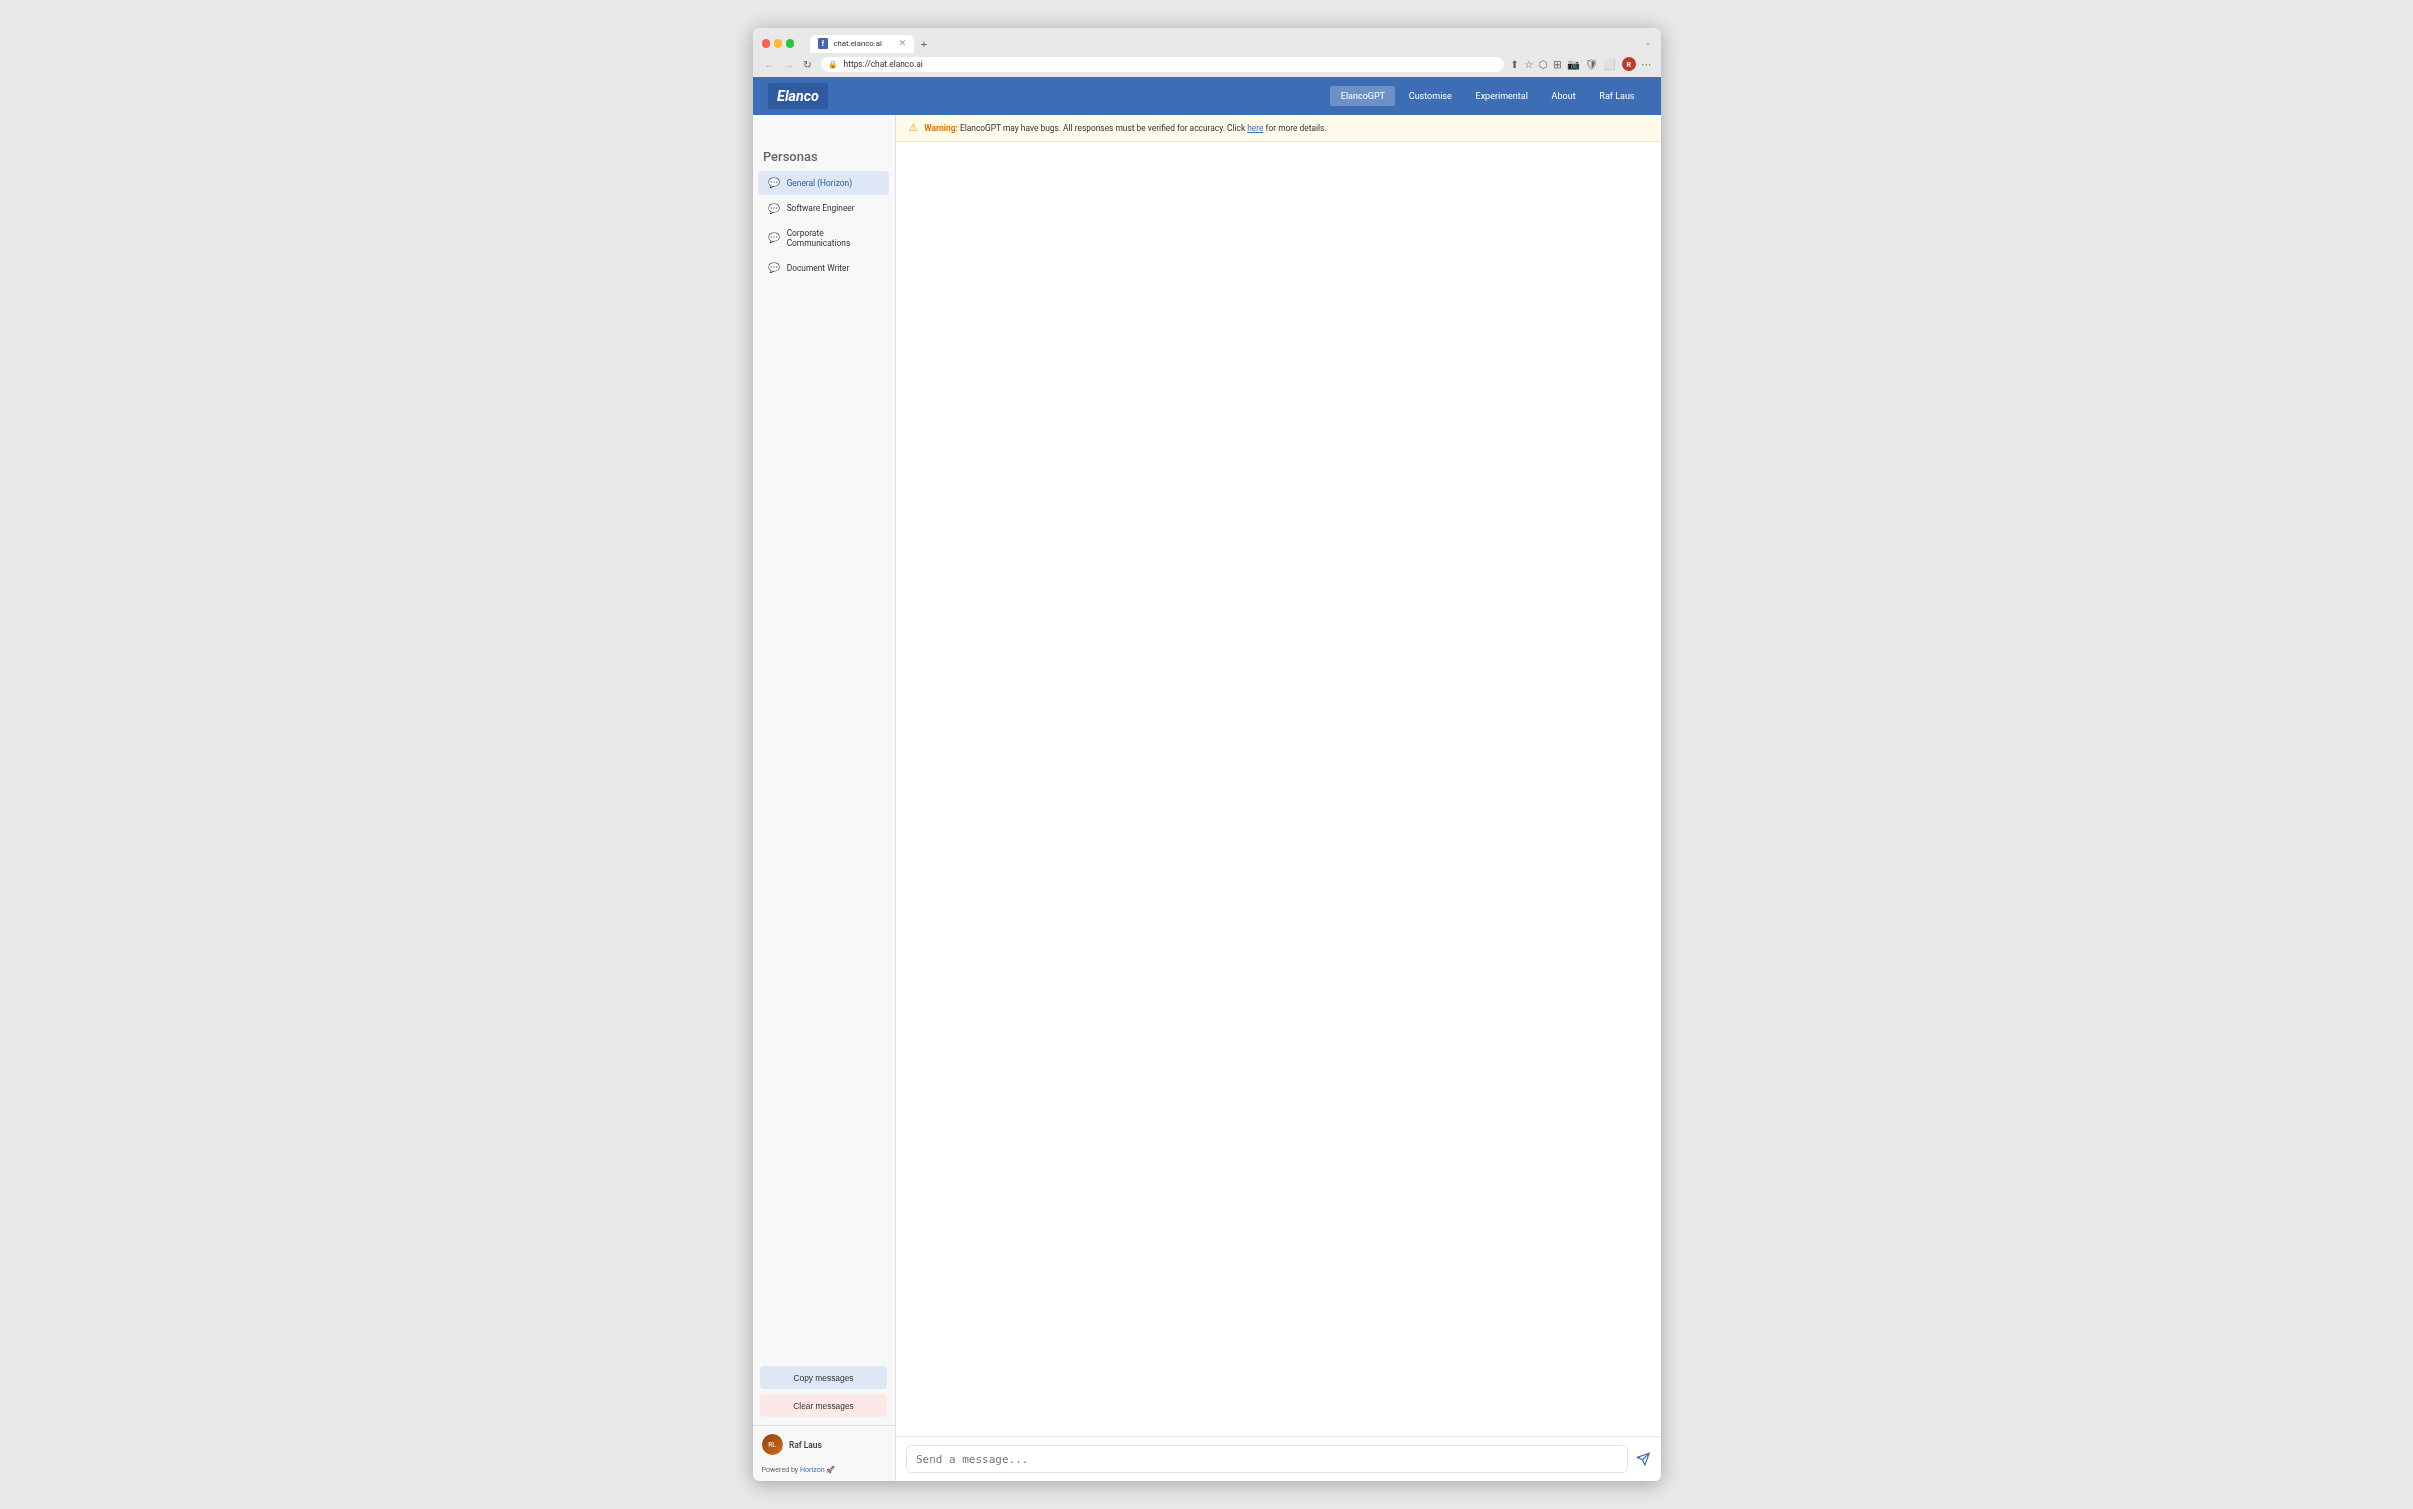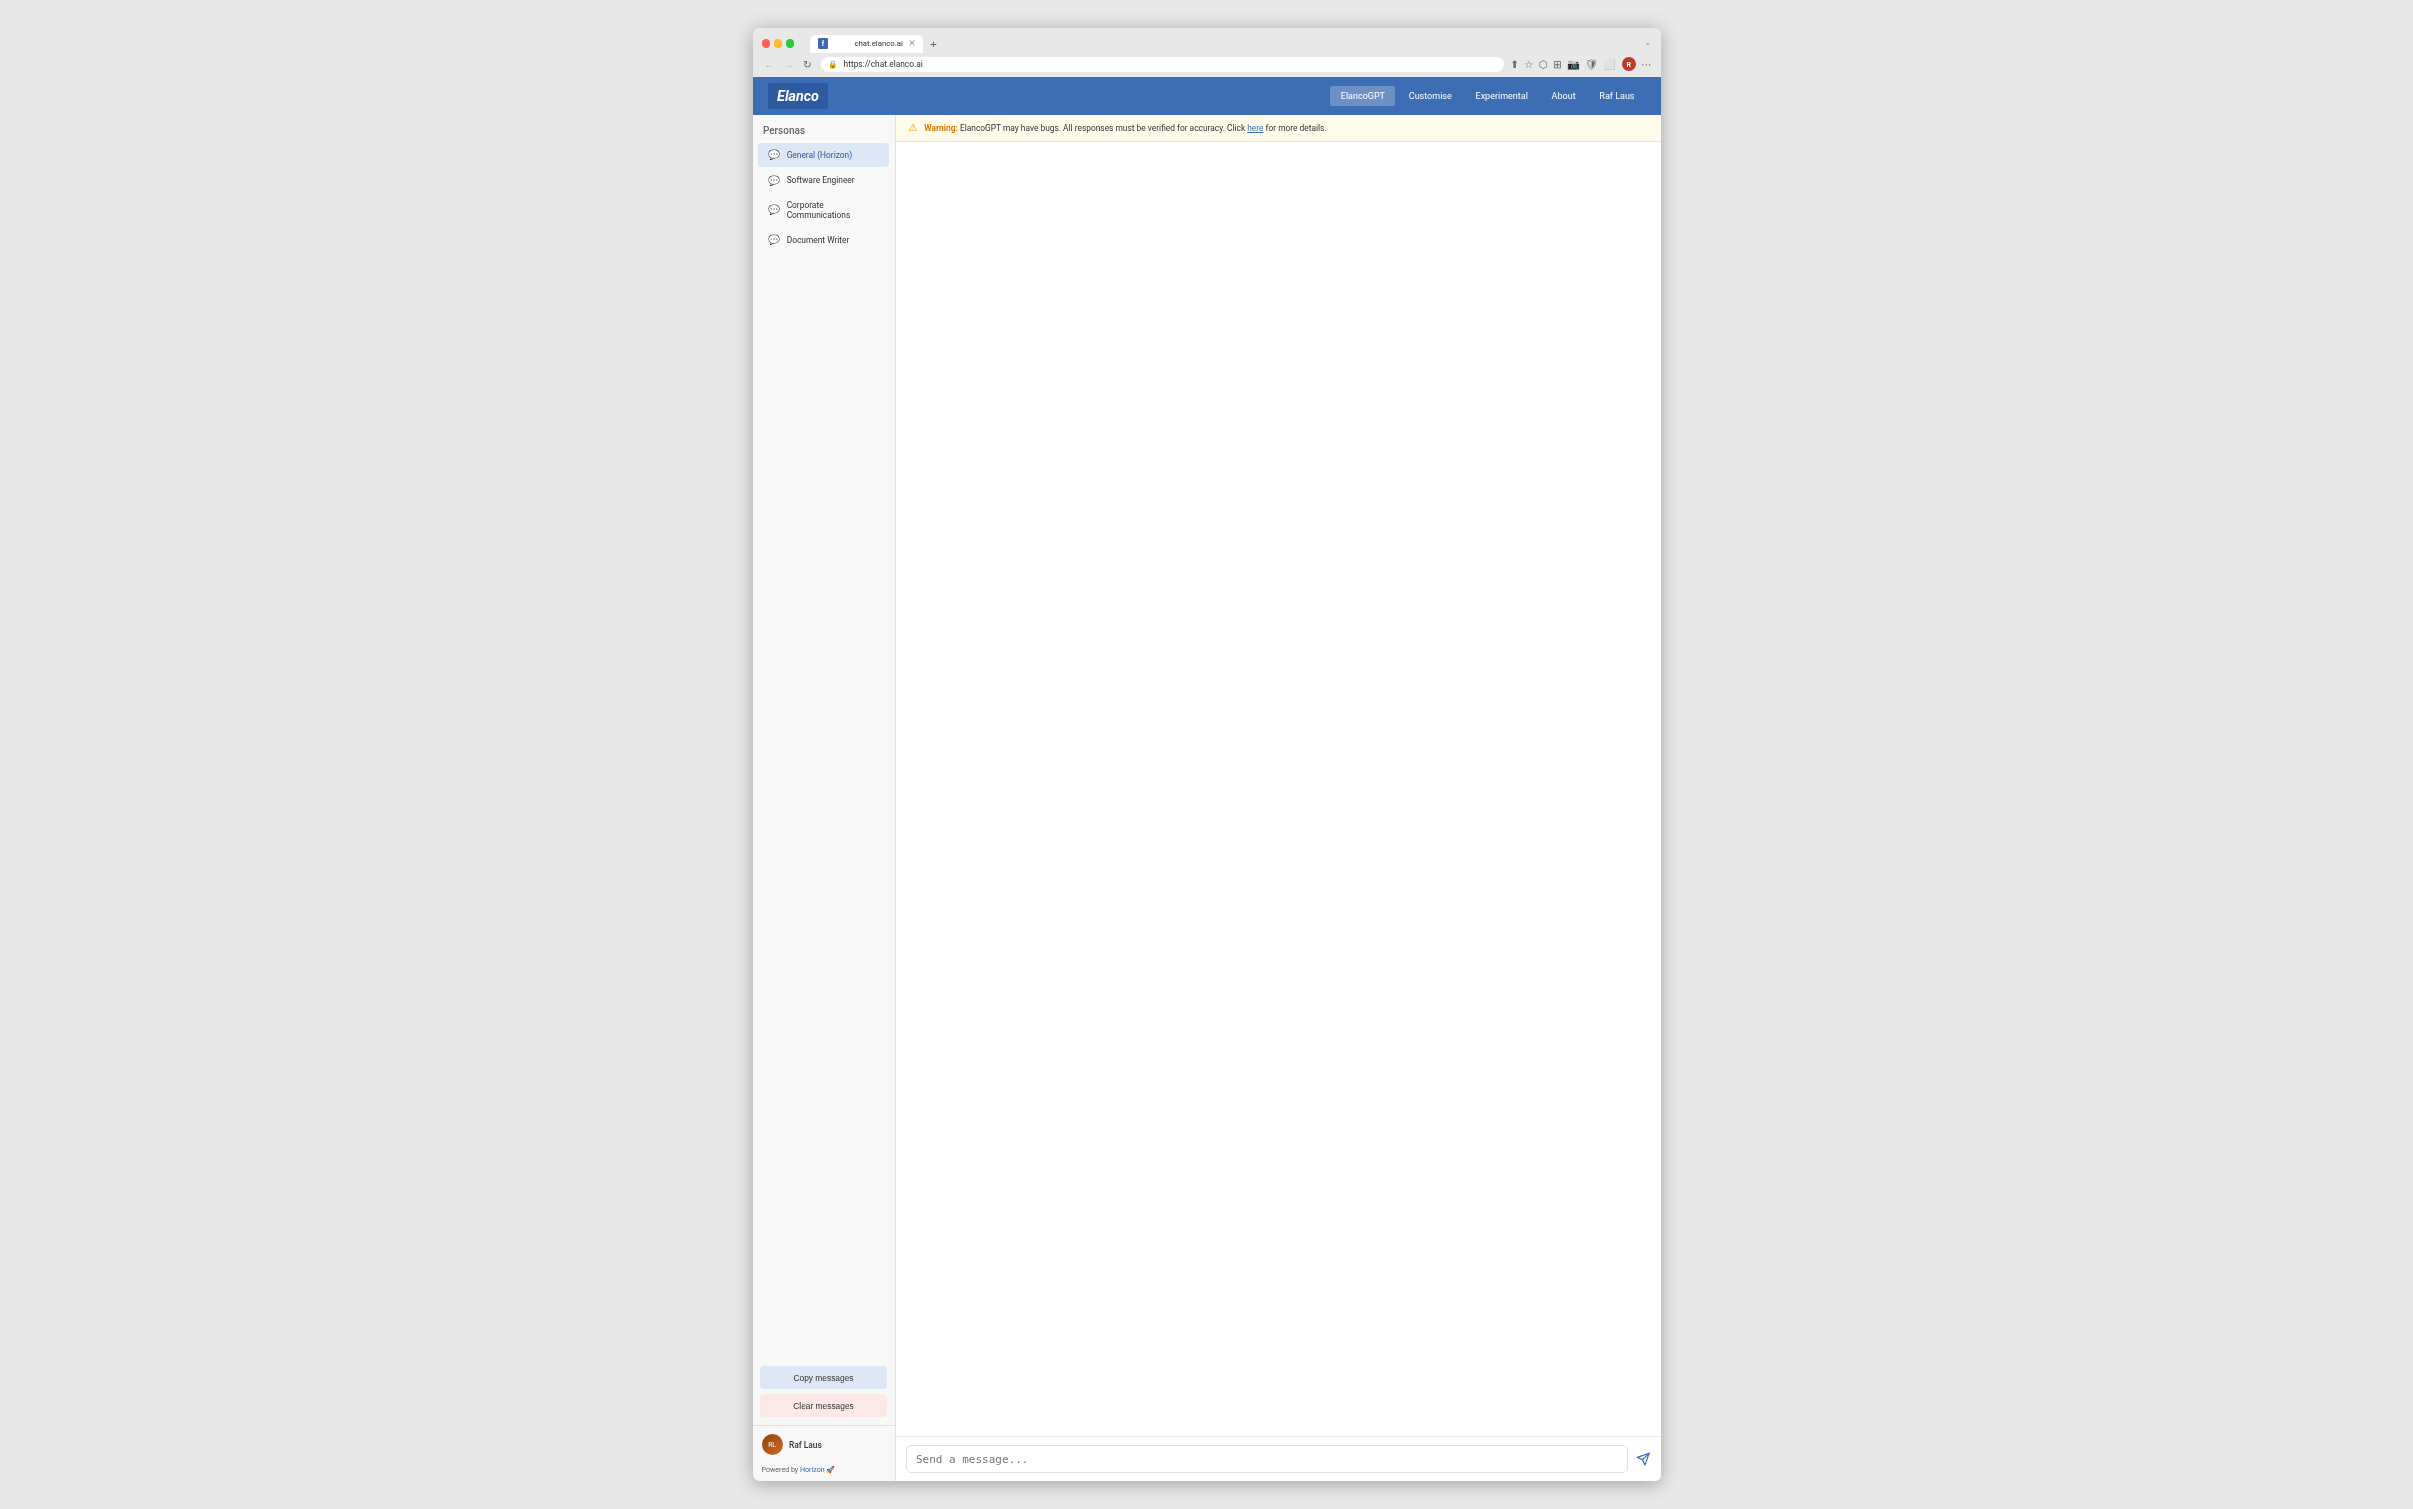--- a/index.html
+++ b/index.html
@@ -81,21 +81,20 @@
       align-items: center;
       justify-content: center;
       color: white;
       font-size: 6.5px;
       font-weight: bold;
     }
 
     .tab-title {
       flex: 1;
       font-size: 7.8px;
-      margin-left: 21px;
     }
 
     .tab-close {
       color: #999;
       font-size: 9px;
       cursor: pointer;
       line-height: 1;
     }
 
     .tab-new {
@@ -231,24 +230,25 @@
     .sidebar {
       width: 143px;
       background: #f8f8f8;
       border-right: 0.6px solid #e0e0e0;
       display: flex;
       flex-direction: column;
       padding: 10.4px 0 0;
     }
 
     .sidebar-label {
-      font-size: 10px;
+      font-size: 13px;
       color: #666;
       padding: 0 10.4px 6.5px;
       font-weight: 500;
+      margin-top: 24px;
     }
 
     .persona-item {
       display: flex;
       align-items: center;
       gap: 6.5px;
       padding: 6.5px 10.4px;
       cursor: pointer;
       font-size: 8.4px;
       color: #333;

